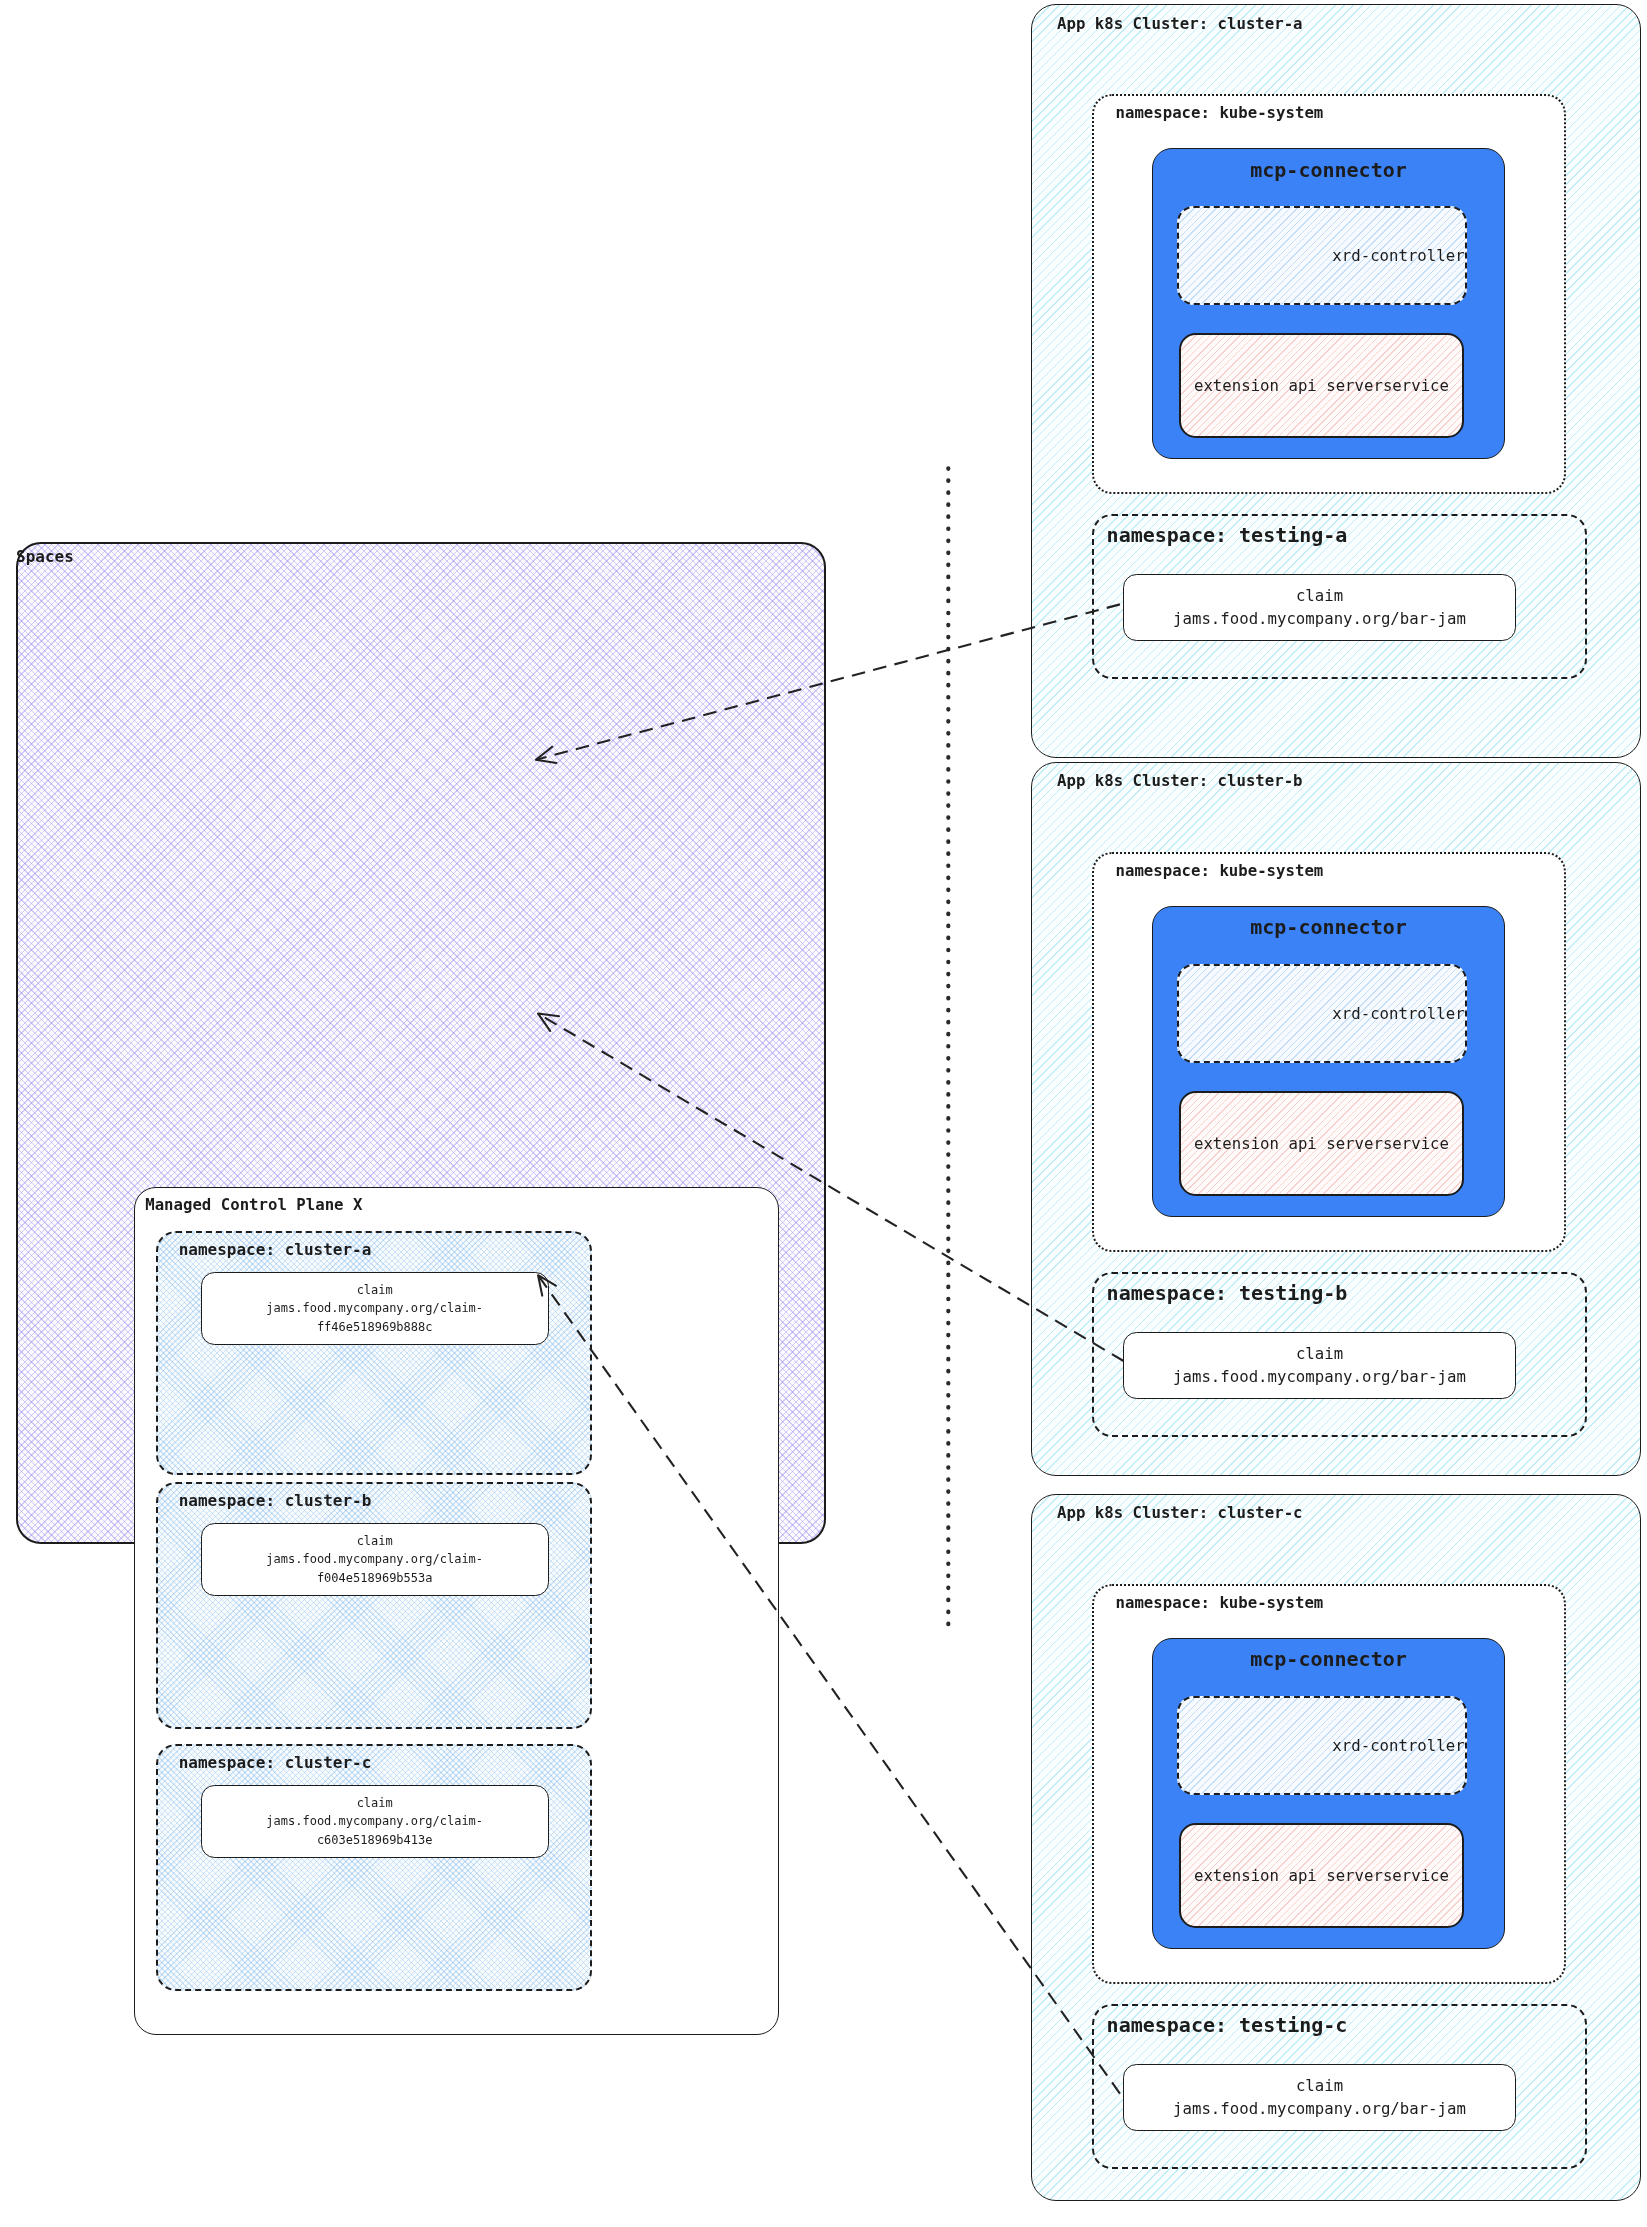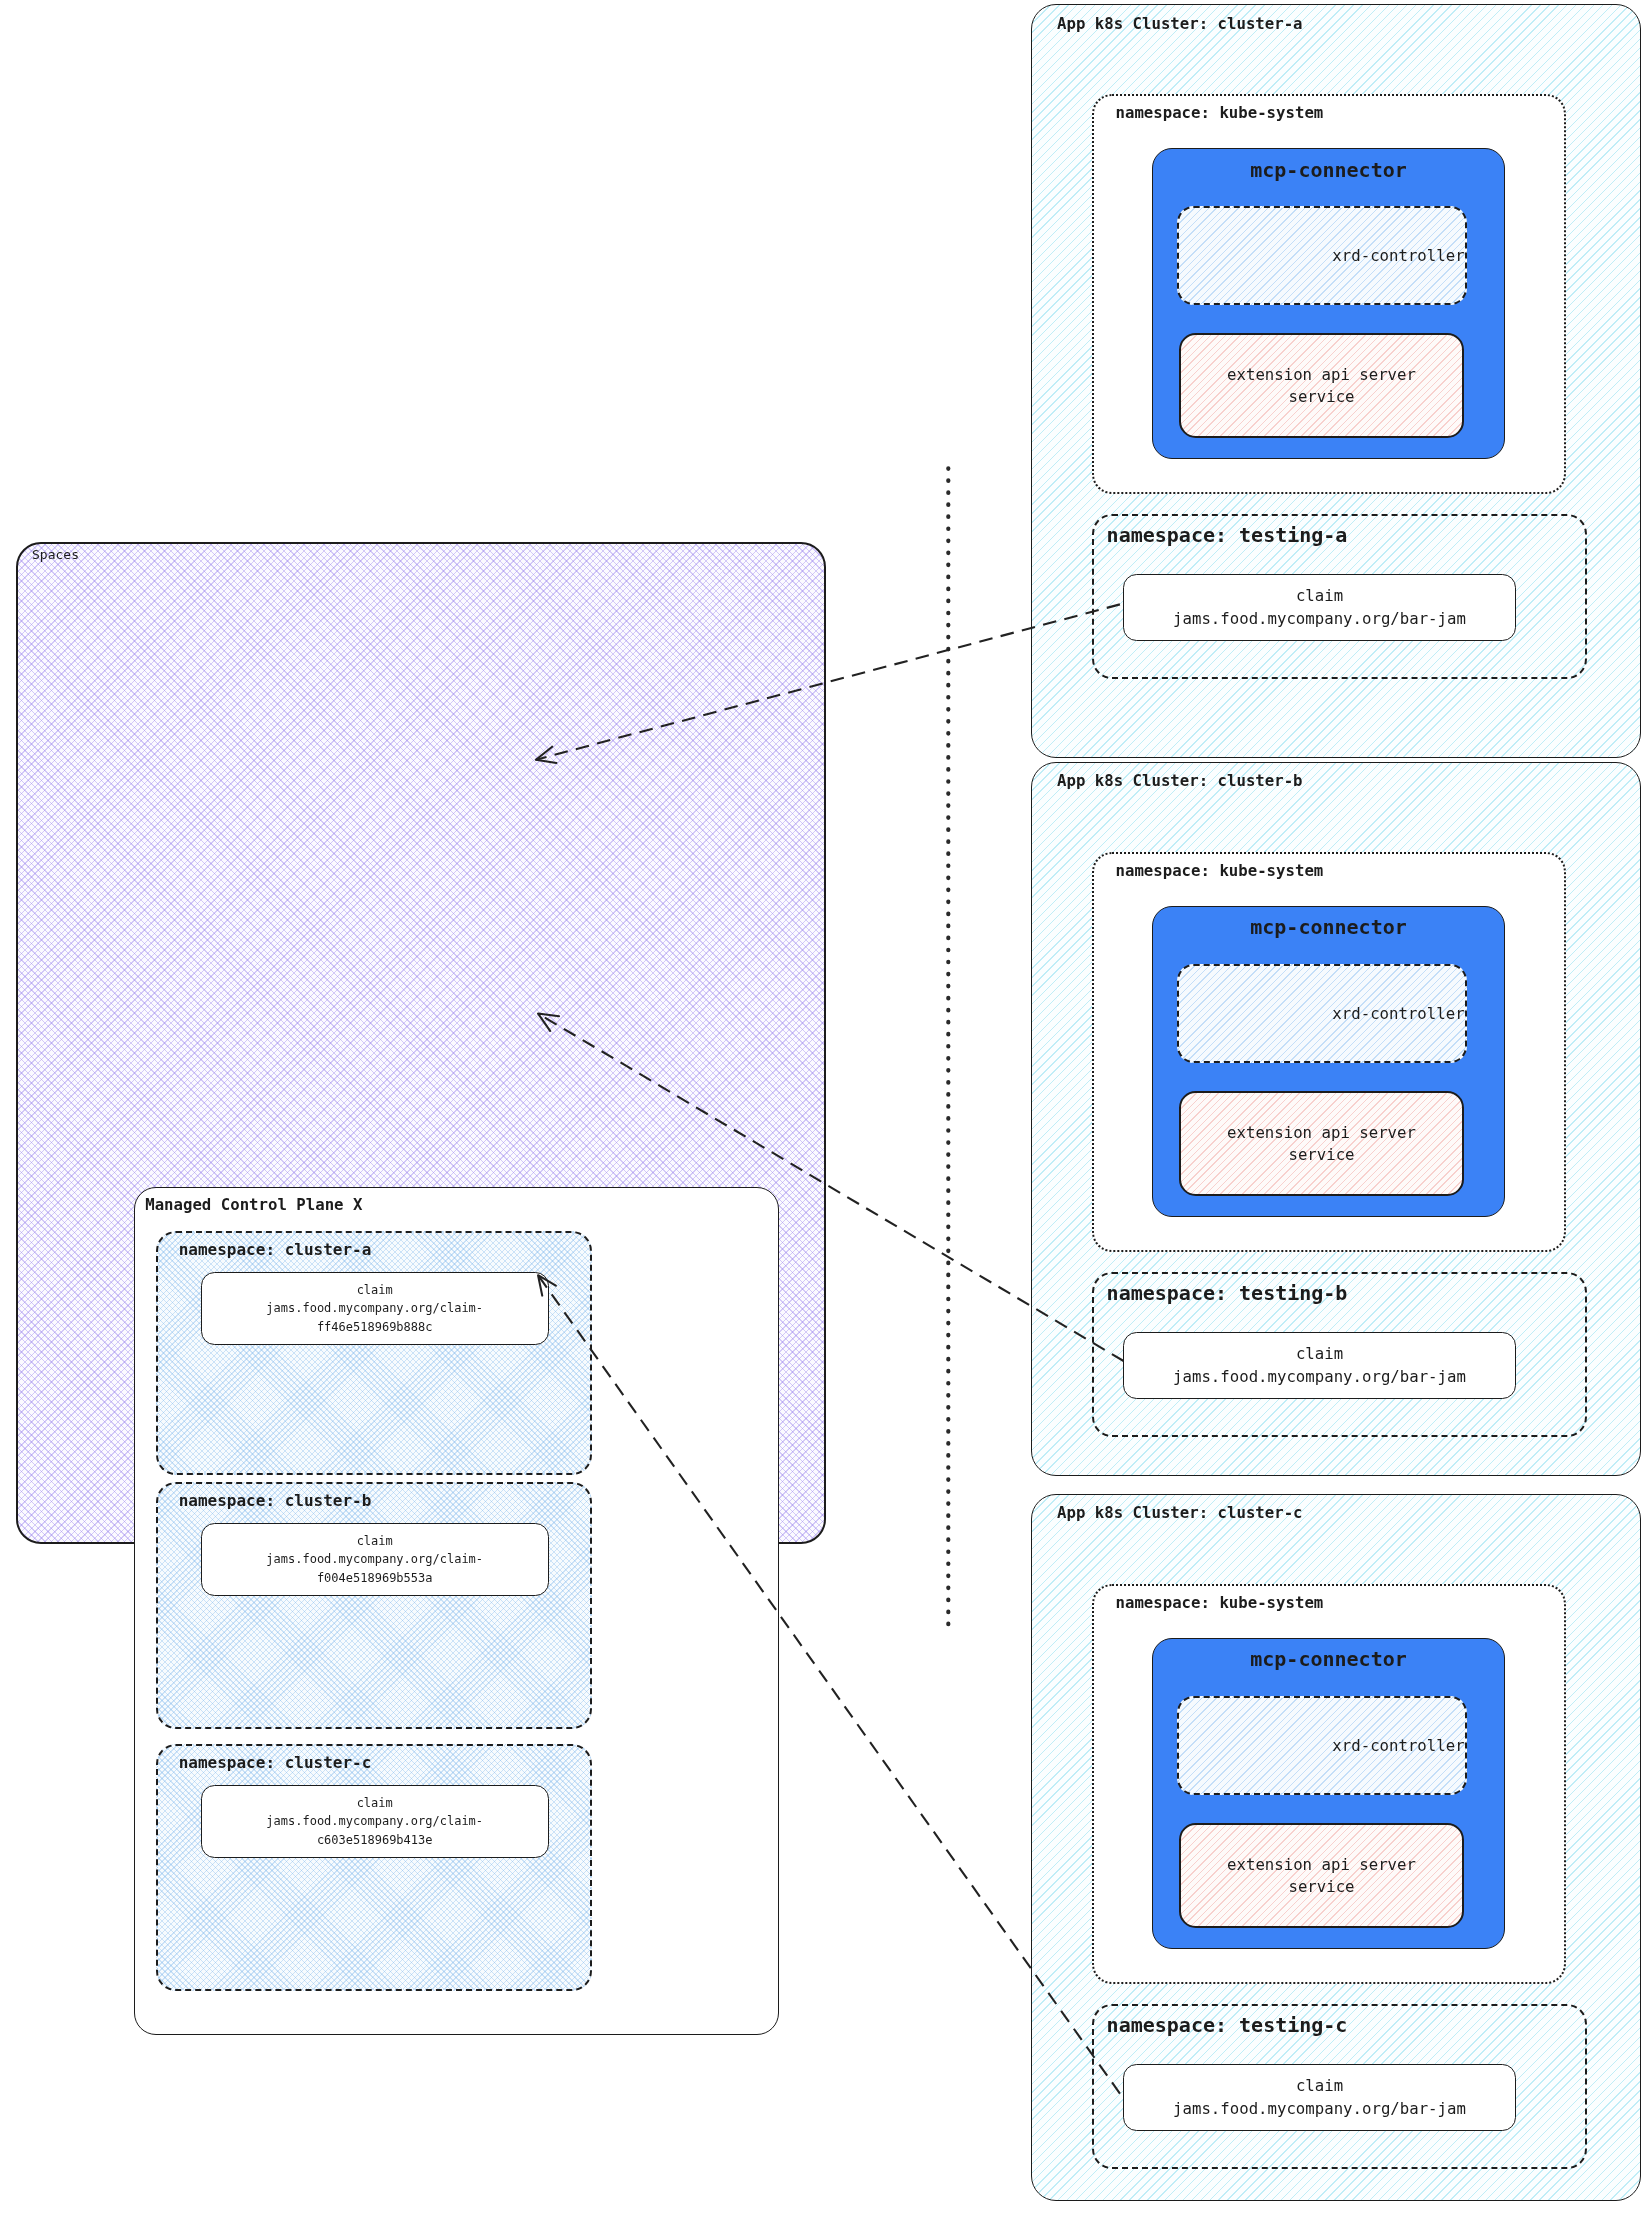--- a/index.html
+++ b/index.html
@@ -15,21 +15,21 @@
 
   
   .spaces{
     left:15.7px;top:542px;width:810px;height:1002px;
     border:2.1px solid #1c1c1c;border-radius:25px;
     background-color:#fbfaff;
     background-image:
       repeating-linear-gradient(45deg,  rgba(151,128,236,0.40) 0 1px, transparent 1px 4.7px),
       repeating-linear-gradient(135deg, rgba(151,128,236,0.40) 0 1px, transparent 1px 4.7px);
   }
-  .spaces-label{left:32px;top:547px;font-size:13px;font-weight:normal;}
+  .spaces-label{left:16px;top:547px;font-size:16px;font-weight:bold;}
   .mcpx{
     left:116px;top:643px;width:645px;height:848px;
     border:1.6px solid #1c1c1c;border-radius:22px;background:#ffffff;
   }
   .mcpx-label{left:10.5px;top:7.3px;font-size:15.7px;font-weight:bold;}
   .ns-dashed{
     left:21px;width:436px;
     border:2.1px dashed #1c1c1c;border-radius:20px;
     background-color:#f7fbfe;
     background-image:
@@ -77,21 +77,21 @@
       repeating-linear-gradient(135deg, rgba(120,180,240,0.40) 0 1px, transparent 1px 5.2px);
     display:flex;align-items:center;justify-content:flex-end;
     font-size:15.7px;
   }
   .extapi{
     left:26px;top:184px;width:285px;height:105px;
     border:2.6px solid #1c1c1c;border-radius:16.7px;
     background-color:#fefaf9;
     background-image:
       repeating-linear-gradient(135deg, rgba(238,146,140,0.40) 0 1px, transparent 1px 5.2px);
-    display:flex;flex-direction:column;align-items:center;justify-content:center;
+    display:flex;flex-direction:row;align-items:center;justify-content:center;
     font-size:15.7px;line-height:22px;text-align:center;
   }
   .testing{
     left:60px;top:509px;width:495px;height:165px;
     border:2.1px dashed #1c1c1c;border-radius:20px;background:transparent;
   }
   .testing-label{left:12.6px;top:7.3px;font-size:20px;font-weight:bold;white-space:nowrap;}
   .rclaim{
     left:29px;top:58px;width:393px;height:67px;
     border:1.6px solid #1c1c1c;border-radius:13.6px;background:#ffffff;

